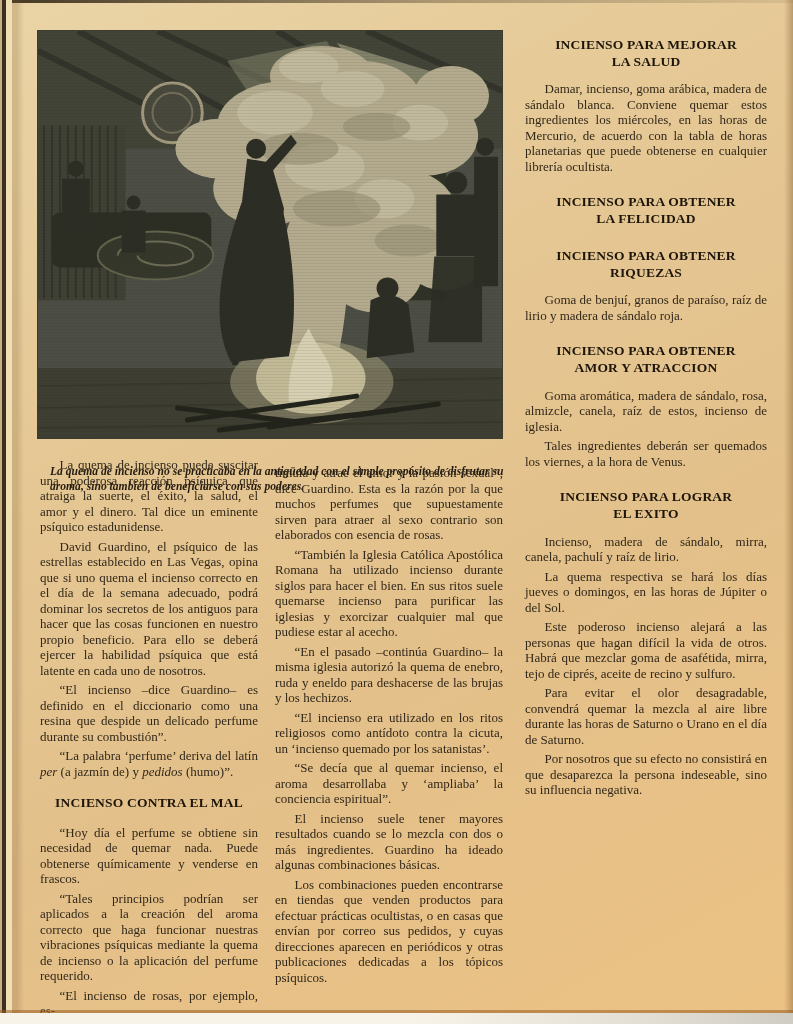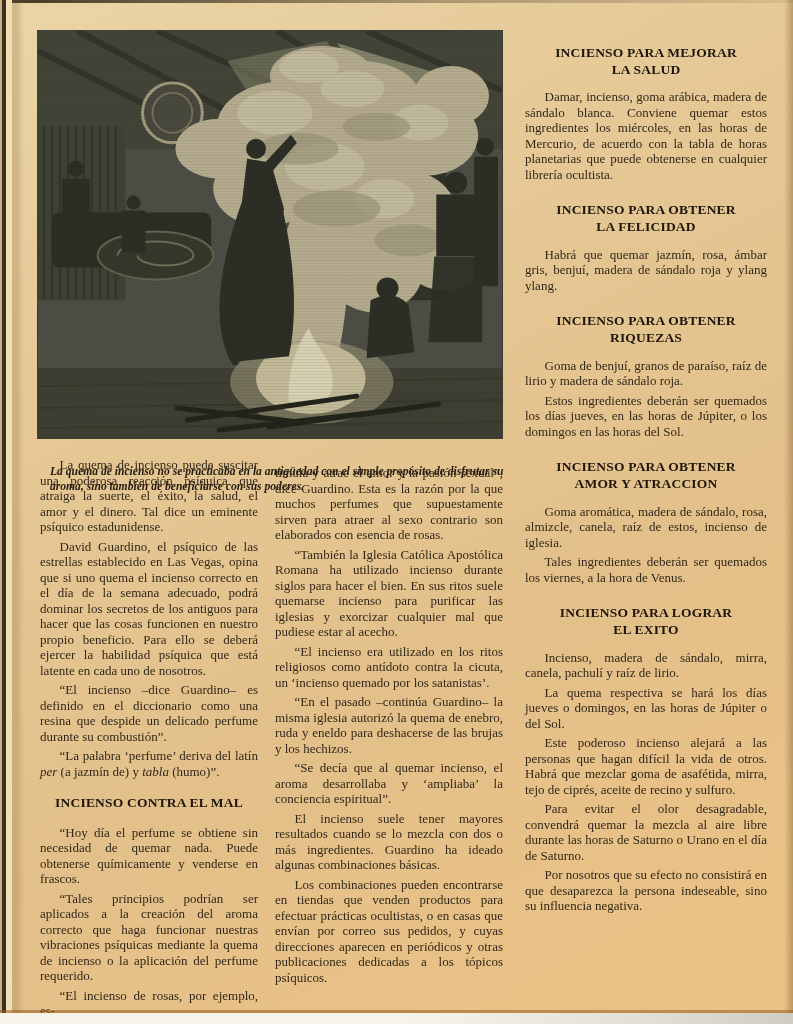--- a/index.html
+++ b/index.html
@@ -44,21 +44,21 @@
   .col p{margin:4px;text-indent:1.5em;}
   .col p.noindent{text-indent:0;}
   .col-left{left:36px;top:453px;width:226px;}
   .col-mid{left:271px;top:461px;width:236px;}
   .col-right{left:521px;top:33px;width:250px;}
   .subhead{
     font-size:13.5px;font-weight:bold;color:#1d150a;text-align:center;
     margin:16px 0 13px;letter-spacing:.2px;line-height:1.24;
   }
   .col-right .subhead{white-space:pre-line;margin:20px 0 11px;}
-  .col-right section:first-child .subhead{margin-top:12px;}
+  .col-right section:first-child .subhead{margin-top:4px;}
   i{font-style:italic;}
 </style>
 </head>
 <body>
 
 <div class="page">
 
   <div class="edge-top"></div>
   <div class="edge-left"></div>
   <div class="edge-right"></div>
@@ -188,53 +188,51 @@
     </svg>
     <div class="halftone"></div>
   </div>
 
   <div class="caption">La quema de incienso no se practicaba en la antigüedad con el simple propósito de disfrutar su aroma, sino también de beneficiarse con sus poderes.</div>
 
   <div class="col col-left">
     <p>La quema de incienso puede suscitar una poderosa reacción psíquica que atraiga la suerte, el éxito, la salud, el amor y el dinero. Tal dice un eminente psíquico estadunidense.</p>
     <p>David Guardino, el psíquico de las estrellas establecido en Las Vegas, opina que si uno quema el incienso correcto en el día de la semana adecuado, podrá dominar los secretos de los antiguos para hacer que las cosas funcionen en nuestro propio beneficio. Para ello se deberá ejercer la habilidad psíquica que está latente en cada uno de nosotros.</p>
     <p>“El incienso –dice Guardino– es definido en el diccionario como una resina que despide un delicado perfume durante su combustión”.</p>
-    <p><span>“La palabra ‘perfume’ deriva del latín </span><i>per</i><span> (a jazmín de) y </span><i>tabla</i><span> (humo)”.</span></p>
+    <p><span>“La palabra ‘perfume’ deriva del latín </span><i>per</i><span> (a jazmín de) y </span><i>pedidos</i><span> (humo)”.</span></p>
     <div class="subhead">INCIENSO CONTRA EL MAL</div>
     <p>“Hoy día el perfume se obtiene sin necesidad de quemar nada. Puede obtenerse químicamente y venderse en frascos.</p>
     <p>“Tales principios podrían ser aplicados a la creación del aroma correcto que haga funcionar nuestras vibraciones psíquicas mediante la quema de incienso o la aplicación del perfume requerido.</p>
     <p>“El incienso de rosas, por ejemplo, es-</p>
   </div>
 
   <div class="col col-mid">
     <p class="noindent">timula y atrae el amor y la pasión sexual”, dice Guardino. Esta es la razón por la que muchos perfumes que supuestamente sirven para atraer al sexo contrario son elaborados con esencia de rosas.</p>
     <p>“También la Iglesia Católica Apostólica Romana ha utilizado incienso durante siglos para hacer el bien. En sus ritos suele quemarse incienso para purificar las iglesias y exorcizar cualquier mal que pudiese estar al acecho.</p>
+    <p>“En el pasado –continúa Guardino– la misma iglesia autorizó la quema de enebro, ruda y eneldo para deshacerse de las brujas y los  hechizos.</p>
     <p>“El incienso era utilizado en los ritos religiosos como antídoto contra la cicuta, un ‘incienso quemado por los satanistas’.</p>
-    <p>“En el pasado –continúa Guardino– la misma iglesia autorizó la quema de enebro, ruda y eneldo para deshacerse de las brujas y los  hechizos.</p>
     <p>“Se decía que al quemar incienso, el aroma desarrollaba y ‘ampliaba’ la conciencia espiritual”.</p>
     <p>El incienso suele tener mayores resultados cuando se lo mezcla con dos o más ingredientes. Guardino ha ideado algunas combinaciones básicas.</p>
     <p>Los combinaciones pueden encontrarse en tiendas que venden productos para efectuar prácticas ocultistas, o en casas que envían por correo sus pedidos, y cuyas direcciones aparecen en periódicos y otras publicaciones dedicadas a los tópicos psíquicos.</p>
   </div>
 
   <div class="col col-right">
     <section>
       <div class="subhead">INCIENSO PARA MEJORAR
 LA SALUD</div>
       <p>Damar, incienso, goma arábica, madera de sándalo blanca. Conviene quemar estos ingredientes los miércoles, en las horas de Mercurio, de acuerdo con la tabla de horas planetarias que puede obtenerse en cualquier librería ocultista.</p>
     </section>
     <section>
       <div class="subhead">INCIENSO PARA OBTENER
 LA FELICIDAD</div>
-      <p>Habrá que quemar jazmín, rosa, ámbar gris, benjuí, madera de sándalo roja y ylang ylang.</p>
     </section>
     <section>
       <div class="subhead">INCIENSO PARA OBTENER
 RIQUEZAS</div>
       <p>Goma de benjuí, granos de paraíso, raíz de lirio y madera de sándalo  roja.</p>
-      <p>Estos ingredientes deberán ser quemados los días jueves, en las horas de Júpiter, o los domingos en las horas del Sol.</p>
     </section>
     <section>
       <div class="subhead">INCIENSO PARA OBTENER
 AMOR Y ATRACCION</div>
       <p>Goma aromática, madera de sándalo, rosa, almizcle, canela, raíz de estos, incienso de iglesia.</p>
       <p>Tales ingredientes deberán ser quemados los viernes, a la hora de Venus.</p>
     </section>
     <section>
       <div class="subhead">INCIENSO PARA LOGRAR
 EL EXITO</div>

